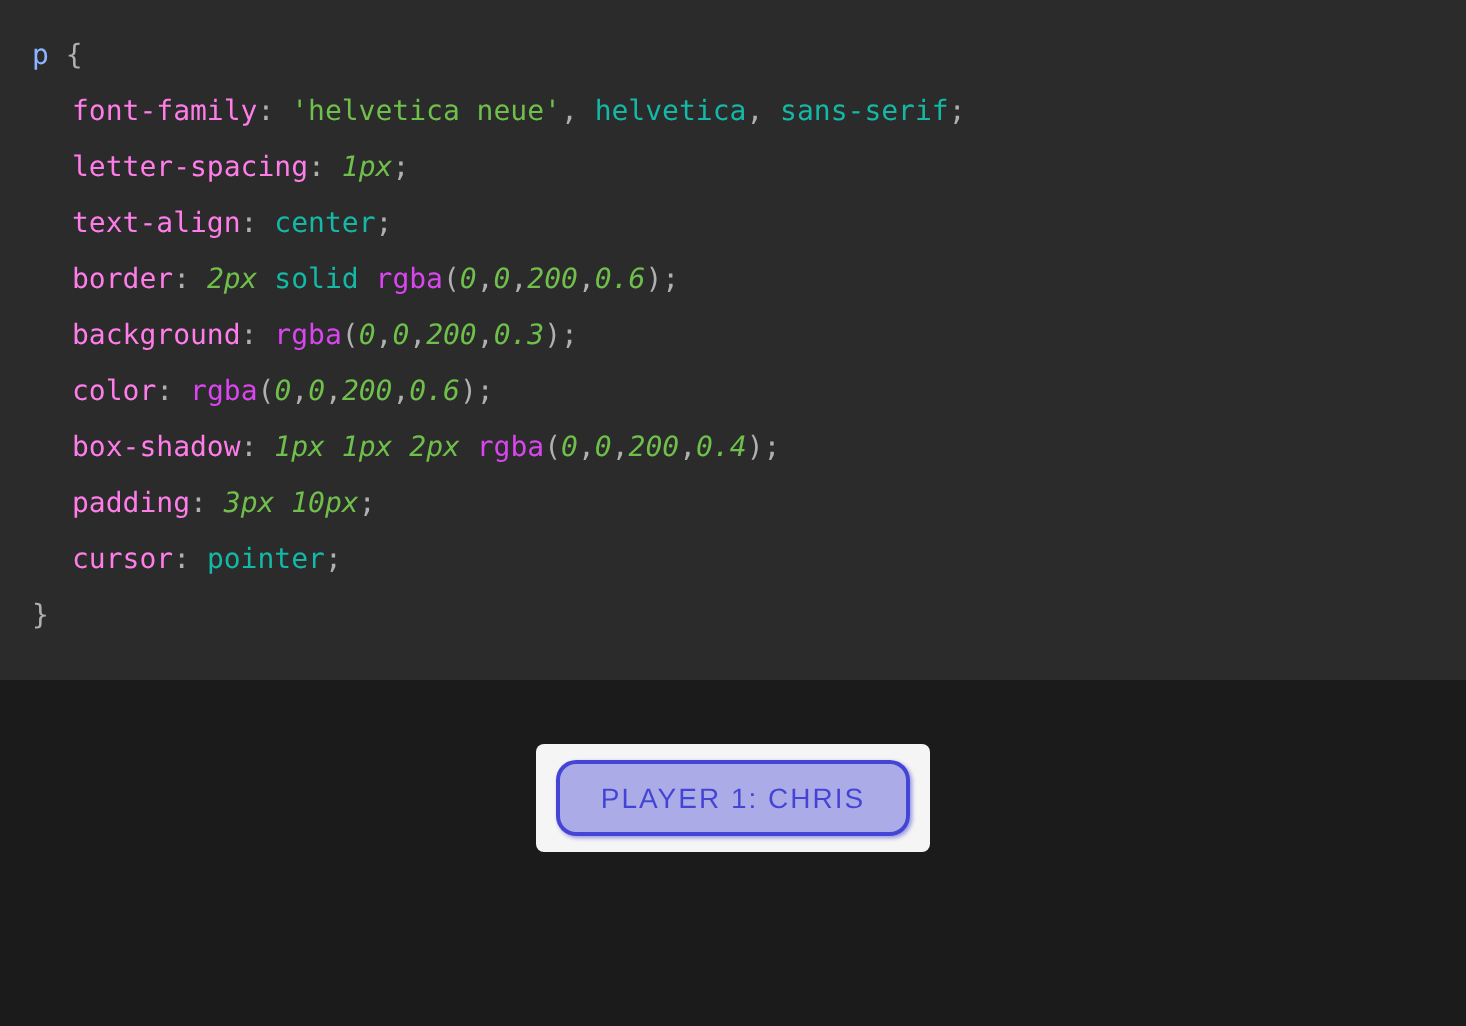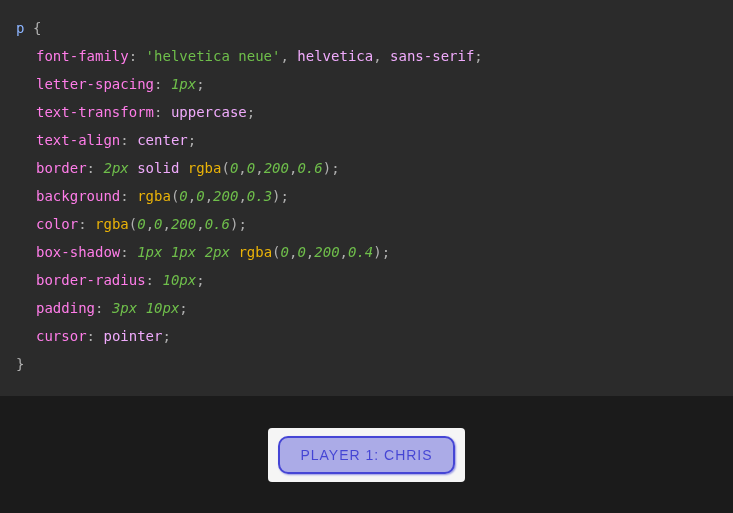--- a/index.html
+++ b/index.html
@@ -15,22 +15,22 @@
     padding: 14px 16px 18px 16px;
     color: #d6d6d6;
   }
   .line { white-space: pre; }
   .indent { display: inline-block; width: 20px; }
   .tok-sel { color: #8cb4ff; }
   .tok-prop { color: #ff7de9; }
   .tok-str { color: #6fbf4b; margin-top: 13px; }
   .tok-num { color: #6fbf4b; font-style: italic; }
   .tok-punc { color: #b0b0b0; }
-  .tok-val { color: #f0abfc; }
-  .tok-func { color: #eab308; }
+  .tok-val { color: #14b8a6; }
+  .tok-func { color: #d946ef; }
   .preview-area {
     background: #1b1b1b;
     padding: 32px 0 34px 0;
     text-align: center;
   }
   .preview-wrap {
     display: inline-block;
     background: #f5f5f5;
     padding: 8px 10px;
     border-radius: 4px;
@@ -52,27 +52,25 @@
   }
 </style>
 </head>
 <body>
 
 <div class="code-block">
   <div class="line"><span class="tok-sel">p</span> <span class="tok-punc">{</span></div>
   <div id="decl-lines">
       <div class="line"><span class="indent"></span><span class="tok-prop">font-family</span><span class="tok-punc">:</span> <span class="tok-str">'helvetica neue'</span><span class="tok-punc">,</span><span class="tok-val"> helvetica</span><span class="tok-punc">,</span><span class="tok-val"> sans-serif</span><span class="tok-punc">;</span></div>
       <div class="line"><span class="indent"></span><span class="tok-prop">letter-spacing</span><span class="tok-punc">:</span> <span class="tok-num">1px</span><span class="tok-punc">;</span></div>
-      <div class="line"><span class="indent"></span><span class="tok-prop">text-transform</span><span class="tok-punc">:</span> <span class="tok-val">uppercase</span><span class="tok-punc">;</span></div>
       <div class="line"><span class="indent"></span><span class="tok-prop">text-align</span><span class="tok-punc">:</span> <span class="tok-val">center</span><span class="tok-punc">;</span></div>
       <div class="line"><span class="indent"></span><span class="tok-prop">border</span><span class="tok-punc">:</span> <span class="tok-num">2px</span><span class="tok-val"> solid </span><span class="tok-func">rgba</span><span class="tok-punc">(</span><span class="tok-num">0</span><span class="tok-punc">,</span><span class="tok-num">0</span><span class="tok-punc">,</span><span class="tok-num">200</span><span class="tok-punc">,</span><span class="tok-num">0.6</span><span class="tok-punc">)</span><span class="tok-punc">;</span></div>
       <div class="line"><span class="indent"></span><span class="tok-prop">background</span><span class="tok-punc">:</span> <span class="tok-func">rgba</span><span class="tok-punc">(</span><span class="tok-num">0</span><span class="tok-punc">,</span><span class="tok-num">0</span><span class="tok-punc">,</span><span class="tok-num">200</span><span class="tok-punc">,</span><span class="tok-num">0.3</span><span class="tok-punc">)</span><span class="tok-punc">;</span></div>
       <div class="line"><span class="indent"></span><span class="tok-prop">color</span><span class="tok-punc">:</span> <span class="tok-func">rgba</span><span class="tok-punc">(</span><span class="tok-num">0</span><span class="tok-punc">,</span><span class="tok-num">0</span><span class="tok-punc">,</span><span class="tok-num">200</span><span class="tok-punc">,</span><span class="tok-num">0.6</span><span class="tok-punc">)</span><span class="tok-punc">;</span></div>
       <div class="line"><span class="indent"></span><span class="tok-prop">box-shadow</span><span class="tok-punc">:</span> <span class="tok-num">1px</span><span class="tok-val"> </span><span class="tok-num">1px</span><span class="tok-val"> </span><span class="tok-num">2px</span><span class="tok-val"> </span><span class="tok-func">rgba</span><span class="tok-punc">(</span><span class="tok-num">0</span><span class="tok-punc">,</span><span class="tok-num">0</span><span class="tok-punc">,</span><span class="tok-num">200</span><span class="tok-punc">,</span><span class="tok-num">0.4</span><span class="tok-punc">)</span><span class="tok-punc">;</span></div>
-      <div class="line"><span class="indent"></span><span class="tok-prop">border-radius</span><span class="tok-punc">:</span> <span class="tok-num">10px</span><span class="tok-punc">;</span></div>
       <div class="line"><span class="indent"></span><span class="tok-prop">padding</span><span class="tok-punc">:</span> <span class="tok-num">3px</span><span class="tok-val"> </span><span class="tok-num">10px</span><span class="tok-punc">;</span></div>
       <div class="line"><span class="indent"></span><span class="tok-prop">cursor</span><span class="tok-punc">:</span> <span class="tok-val">pointer</span><span class="tok-punc">;</span></div>
     </div>
   <div class="line"><span class="tok-punc">}</span></div>
 </div>
 
 <div class="preview-area">
   <div class="preview-wrap">
     <p class="preview-button">Player 1: Chris</p>
   </div>

